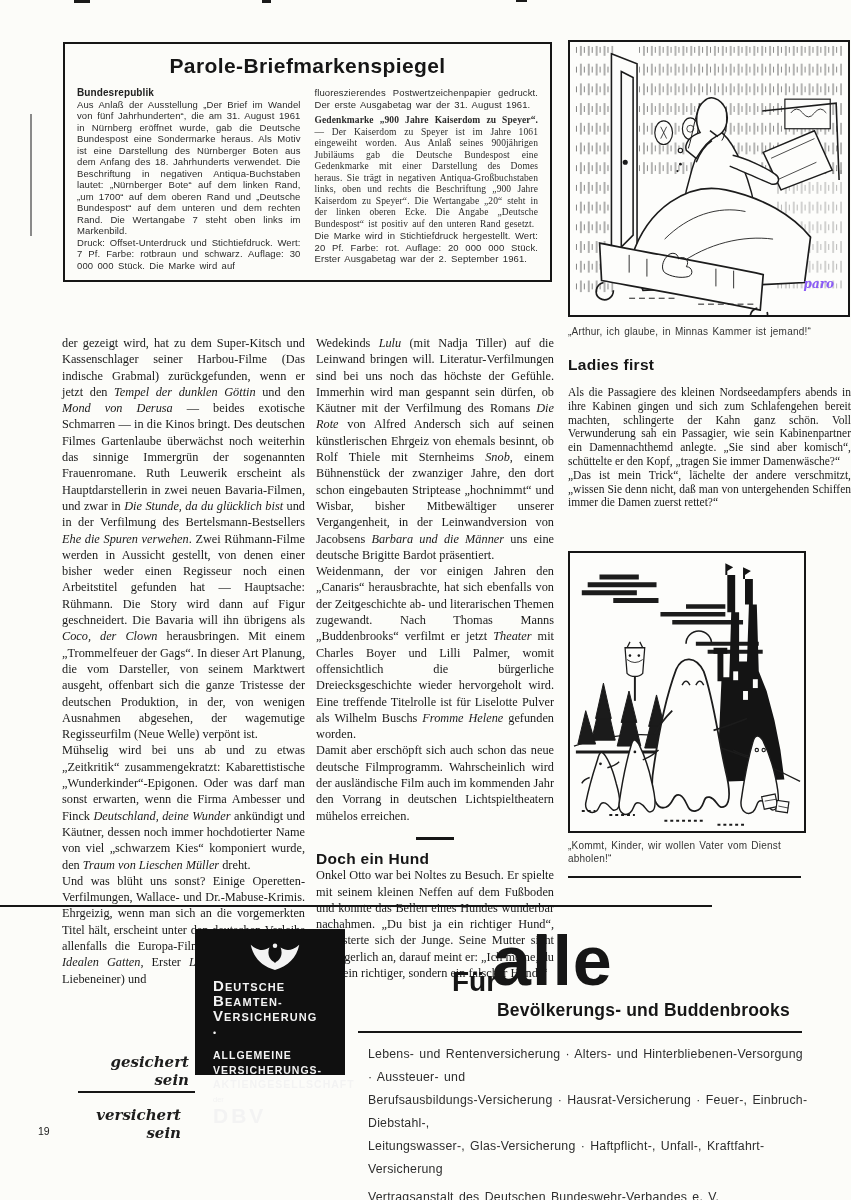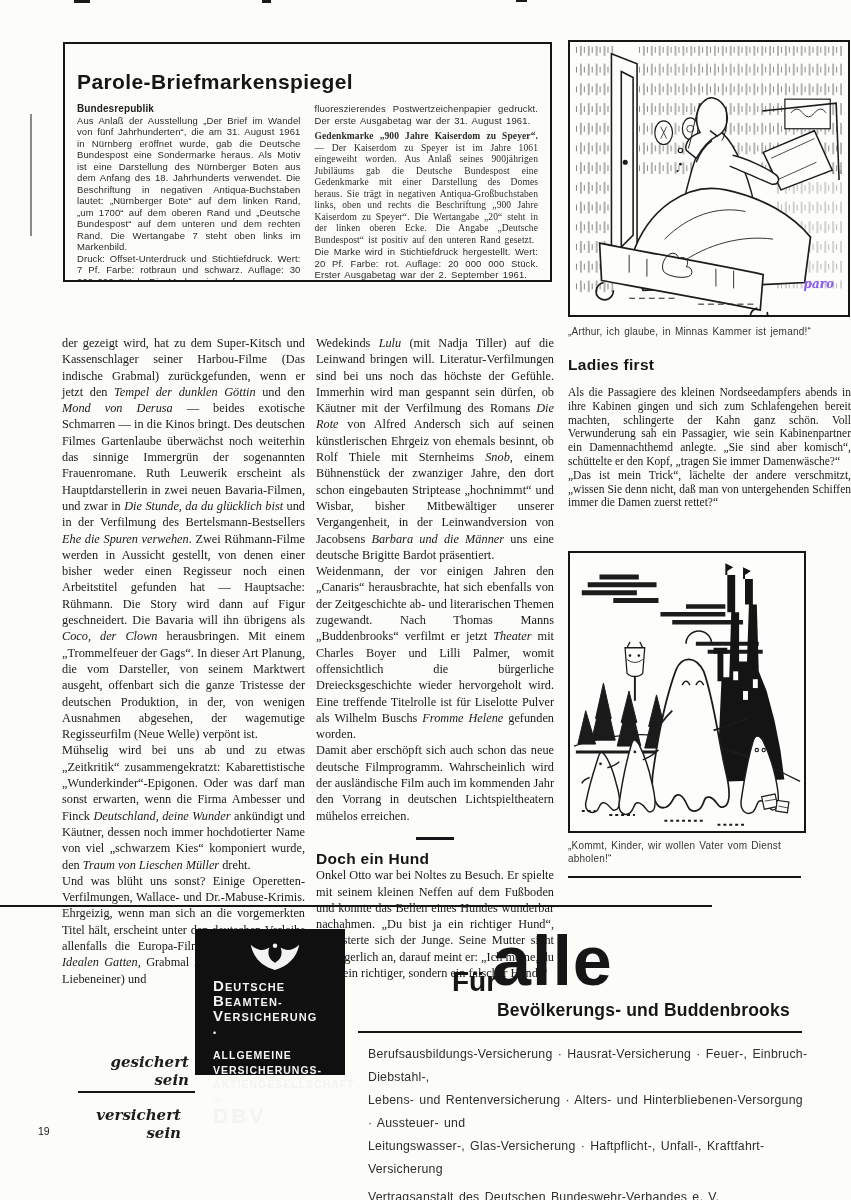--- a/index.html
+++ b/index.html
@@ -4,21 +4,21 @@
 <style>
   html,body{margin:0;padding:0;background:#e8e8e6;}
   .page{position:relative;width:851px;height:1200px;background:#fcfcf9;overflow:hidden;
         font-family:"Liberation Sans",sans-serif;color:#1c1c1c;}
   
   .mark{position:absolute;background:#1a1a1a;}
   .foldline{position:absolute;background:#8a8a8a;}
   
   .stampbox{position:absolute;left:63px;top:42px;width:489px;height:240px;
             border:2px solid #161616;box-sizing:border-box;padding:8px 12px 0 12px;overflow:hidden;}
-  .stampbox h1{margin:18px 0 9px 0;text-align:left;font-size:21px;font-weight:bold;
+  .stampbox h1{margin:2px 0 9px 0;text-align:center;font-size:21px;font-weight:bold;
                letter-spacing:.4px;color:#161616;}
   .boxcols{display:flex;gap:14px;}
   .boxcol{flex:1;font-size:9.5px;line-height:11.5px;text-align:justify;color:#2b2b2b;
           word-spacing:1.6px;letter-spacing:.1px;}
   .boxcol p{margin:0;}
   .boxcol p.gap{margin-top:5px;font-family:Liberation Serif, serif;}
   .boxhead{font-weight:bold;font-size:10px;margin:0 0 8px 0;color:#222;}
   .seg-b{font-weight:bold;}
   .seg-i{font-style:italic;}
   
@@ -151,21 +151,21 @@
       </g>
       <path d="M60 260 h50 M130 266 h60" stroke="#1c1c1c" stroke-width="1" stroke-dasharray="6 4"></path>
     </svg>
     <span class="signature">paro</span>
   </div>
   <div class="caption" style="left:568px;top:326px;width:282px;">„Arthur, ich glaube, in Minnas Kammer ist jemand!“</div>
 
   <div class="bodycol" style="left:62px;top:291px;width:243px;">
     <p><span>der gezeigt wird, hat zu dem Super-Kitsch und Kassenschlager seiner Harbou-Filme (Das indische Grabmal) zurückgefunden, wenn er jetzt den </span><span class="seg-i">Tempel der dunklen Göttin</span><span> und den </span><span class="seg-i">Mond von Derusa</span><span> — beides exotische Schmarren — in die Kinos bringt. Des deutschen Filmes Gartenlaube überwächst noch weiterhin das sinnige Immergrün der sogenannten Frauenromane. Ruth Leuwerik erscheint als Hauptdarstellerin in zwei neuen Bavaria-Filmen, und zwar in </span><span class="seg-i">Die Stunde, da du glücklich bist</span><span> und in der Verfilmung des Bertelsmann-Bestsellers </span><span class="seg-i">Ehe die Spuren verwehen</span><span>. Zwei Rühmann-Filme werden in Aussicht gestellt, von denen einer bisher weder einen Regisseur noch einen Arbeitstitel gefunden hat — Hauptsache: Rühmann. Die Story wird dann auf Figur geschneidert. Die Bavaria will ihn übrigens als </span><span class="seg-i">Coco, der Clown</span><span> herausbringen. Mit einem „Trommelfeuer der Gags“. In dieser Art Planung, die vom Darsteller, von seinem Marktwert ausgeht, offenbart sich die ganze Tristesse der deutschen Produktion, in der, von wenigen Ausnahmen abgesehen, der wagemutige Regisseurfilm (Neue Welle) verpönt ist.</span></p>
     <p><span>Mühselig wird bei uns ab und zu etwas „Zeitkritik“ zusammengekratzt: Kabarettistische „Wunderkinder“-Epigonen. Oder was darf man sonst erwarten, wenn die Firma Ambesser und Finck </span><span class="seg-i">Deutschland, deine Wunder</span><span> ankündigt und Käutner, dessen noch immer hochdotierter Name von viel „schwarzem Kies“ komponiert wurde, den </span><span class="seg-i">Traum von Lieschen Müller</span><span> dreht.</span></p>
-    <p><span>Und was blüht uns sonst? Einige Operetten-Verfilmungen, Wallace- und Dr.-Mabuse-Krimis. Ehrgeizig, wenn man sich an die vorgemerkten Titel hält, erscheint unter den deutschen Verleihs allenfalls die Europa-Film, die Oscar Wildes </span><span class="seg-i">Idealen Gatten</span><span>, Grabmal </span><span class="seg-i">Letztes Kapitel</span><span> (unter Liebeneiner) und</span></p>
+    <p><span>Und was blüht uns sonst? Einige Operetten-Verfilmungen, Wallace- und Dr.-Mabuse-Krimis. Ehrgeizig, wenn man sich an die vorgemerkten Titel hält, erscheint unter den deutschen Verleihs allenfalls die Europa-Film, die Oscar Wildes </span><span class="seg-i">Idealen Gatten</span><span>, Erster </span><span class="seg-i">Letztes Kapitel</span><span> (unter Liebeneiner) und</span></p>
   </div>
 
   <div class="bodycol" style="left:316px;top:291px;width:238px;">
     <p><span>Wedekinds </span><span class="seg-i">Lulu</span><span> (mit Nadja Tiller) auf die Leinwand bringen will. Literatur-Verfilmungen sind bei uns noch das höchste der Gefühle. Immerhin wird man gespannt sein dürfen, ob Käutner mit der Verfilmung des Romans </span><span class="seg-i">Die Rote</span><span> von Alfred Andersch sich auf seinen künstlerischen Ehrgeiz von ehemals besinnt, ob Rolf Thiele mit Sternheims </span><span class="seg-i">Snob</span><span>, einem Bühnenstück der zwanziger Jahre, den dort schon eingebauten Striptease „hochnimmt“ und Wisbar, bisher Mitbewältiger unserer Vergangenheit, in der Leinwandversion von Jacobsens </span><span class="seg-i">Barbara und die Männer</span><span> uns eine deutsche Brigitte Bardot präsentiert.</span></p>
     <p><span>Weidenmann, der vor einigen Jahren den „Canaris“ herausbrachte, hat sich ebenfalls von der Zeitgeschichte ab- und literarischen Themen zugewandt. Nach Thomas Manns „Buddenbrooks“ verfilmt er jetzt </span><span class="seg-i">Theater</span><span> mit Charles Boyer und Lilli Palmer, womit offensichtlich die bürgerliche Dreiecksgeschichte wieder hervorgeholt wird. Eine treffende Titelrolle ist für Liselotte Pulver als Wilhelm Buschs </span><span class="seg-i">Fromme Helene</span><span> gefunden worden.</span></p>
     <p><span>Damit aber erschöpft sich auch schon das neue deutsche Filmprogramm. Wahrscheinlich wird der ausländische Film auch im kommenden Jahr den Vorrang in deutschen Lichtspieltheatern mühelos erreichen.</span></p>
     <div class="divider"></div>
     <p class="sechead hundhead">Doch ein Hund</p>
     <p>Onkel Otto war bei Noltes zu Besuch. Er spielte mit seinem kleinen Neffen auf dem Fußboden und konnte das Bellen eines Hundes wunderbar nachahmen. „Du bist ja ein richtiger Hund“, begeisterte sich der Junge. Seine Mutter sieht ihn ärgerlich an, darauf meint er: „Ich meine, du bist kein richtiger, sondern ein falscher Hund!“</p>
   </div>
@@ -276,20 +276,20 @@
     <div class="dbvder">der</div>
     <div class="dbvbig">DBV</div>
   </div>
 
   <div class="fuer">Für</div>
   <div class="alle">alle</div>
   <div class="adsub">Bevölkerungs- und Buddenbrooks</div>
   <div class="adrule" style="left:358px;top:1031px;width:444px;height:2px;"></div>
 
   <div class="adlist">
+    <div>Lebens- und Rentenversicherung · Alters- und Hinterbliebenen-Versorgung · Aussteuer- und</div>
     <div>Berufsausbildungs-Versicherung · Hausrat-Versicherung · Feuer-, Einbruch-Diebstahl-,</div>
-    <div>Lebens- und Rentenversicherung · Alters- und Hinterbliebenen-Versorgung · Aussteuer- und</div>
     <div>Leitungswasser-, Glas-Versicherung · Haftpflicht-, Unfall-, Kraftfahrt-Versicherung</div>
     <div class="anstalt">Vertragsanstalt des Deutschen Bundeswehr-Verbandes e. V.</div>
   </div>
 
   <div class="pagenum">19</div>
 </div>
 
 </body></html>

